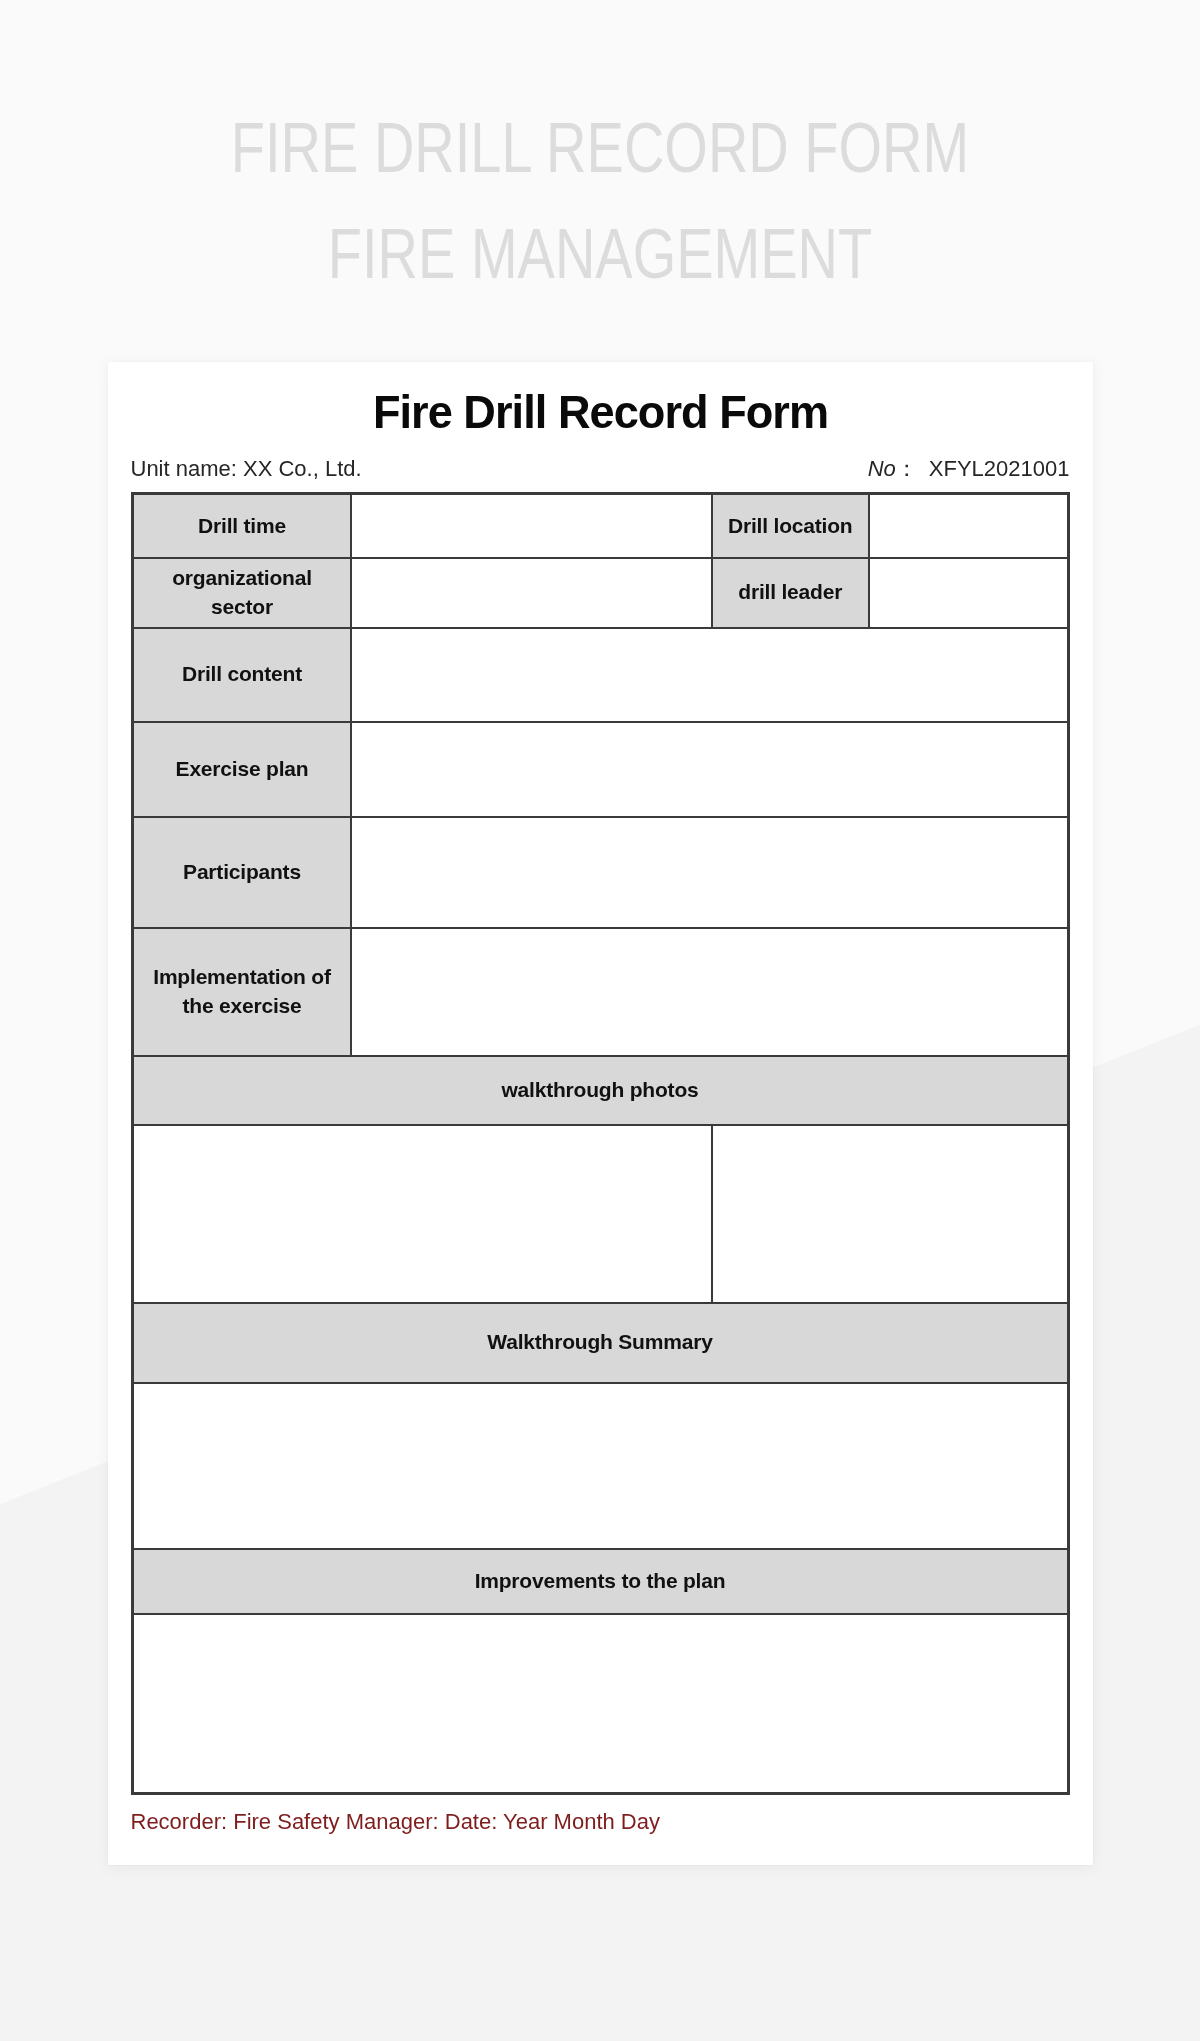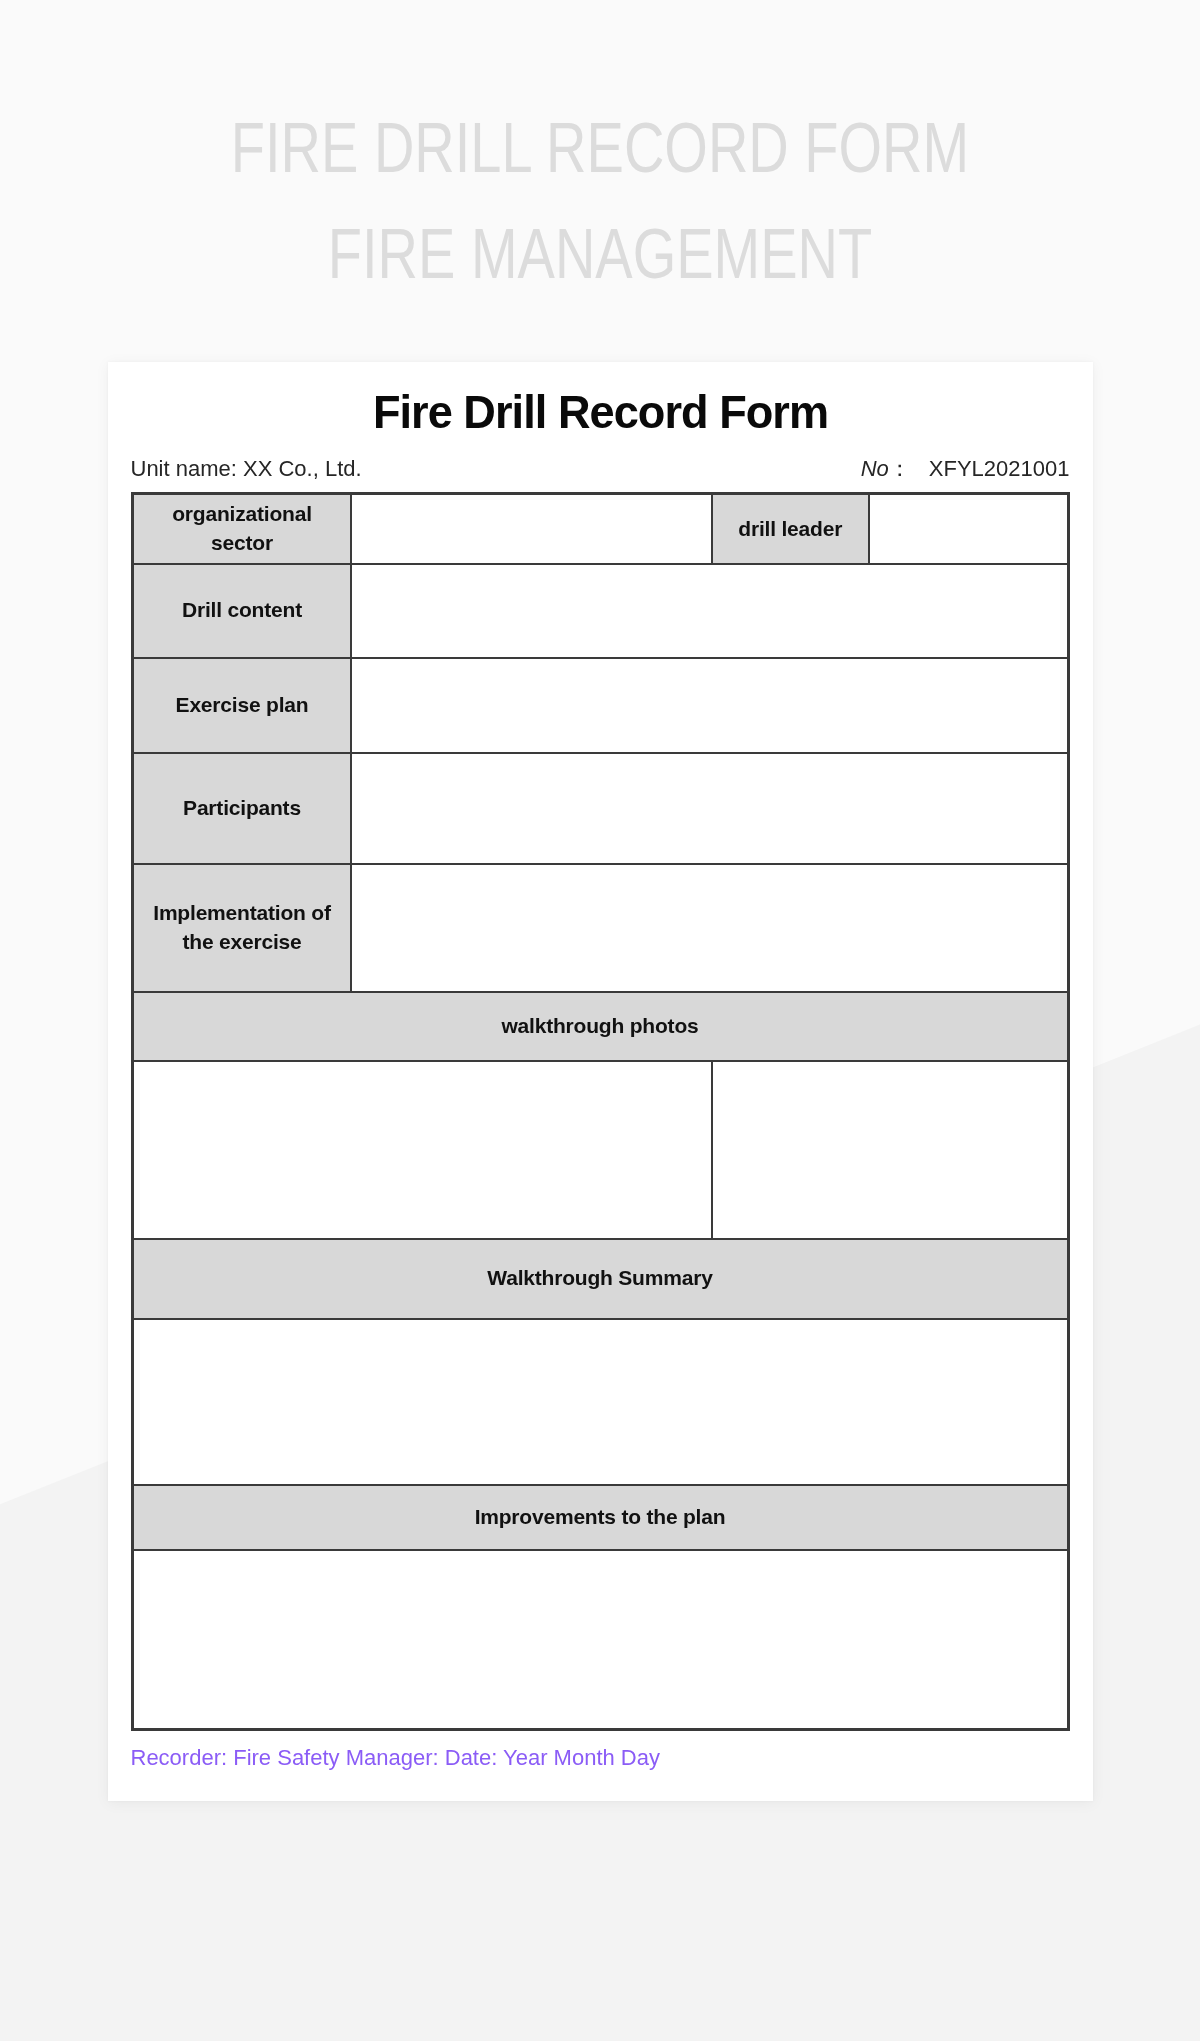--- a/index.html
+++ b/index.html
@@ -68,21 +68,21 @@
     justify-content: space-between;
     align-items: baseline;
     margin-top: 12px;
     margin-bottom: 8px;
     height: 30px;
     font-size: 22px;
     color: #262626;
     gap: 11px;
   }
   .doc-no .no-label { font-style: italic; }
-  .doc-no .no-value { margin-left: 18px; }
+  .doc-no .no-value { margin-left: 11px; }
 
   table.form-table {
     width: 100%;
     border-collapse: collapse;
     table-layout: fixed;
     border: 3px solid #3a3a3a;
   }
   table.form-table td {
     border: 2px solid #3a3a3a;
     font-size: 21px;
@@ -99,21 +99,21 @@
     letter-spacing: -0.2px;
   }
   td.val { background: #ffffff; }
   td.photo-left  { border-right-width: 1px; }
   td.photo-right { border-left-width: 1px; }
 
   .form-footer {
     margin-top: 12px;
     font-size: 22px;
     line-height: 30px;
-    color: #8b5cf6;
+    color: #7f1d1d;
   }
 </style>
 </head>
 <body>
 
 <div class="page">
   <div class="bg-diagonal"></div>
 
   <div class="watermark">
     <div class="wline">FIRE DRILL RECORD FORM</div>
@@ -129,20 +129,26 @@
     </div>
 
     <table class="form-table">
       <colgroup>
         <col style="width:23.45%">
         <col style="width:38.50%">
         <col style="width:16.75%">
         <col style="width:21.30%">
       </colgroup>
       <tbody>
+        <tr style="height:64px">
+          <td class="lbl">Drill time</td>
+          <td class="val"></td>
+          <td class="lbl">Drill location</td>
+          <td class="val"></td>
+        </tr>
         <tr style="height:70px">
           <td class="lbl">organizational sector</td>
           <td class="val"></td>
           <td class="lbl">drill leader</td>
           <td class="val"></td>
         </tr>
         <tr style="height:94px">
           <td class="lbl">Drill content</td>
           <td class="val" colspan="3"></td>
         </tr>

